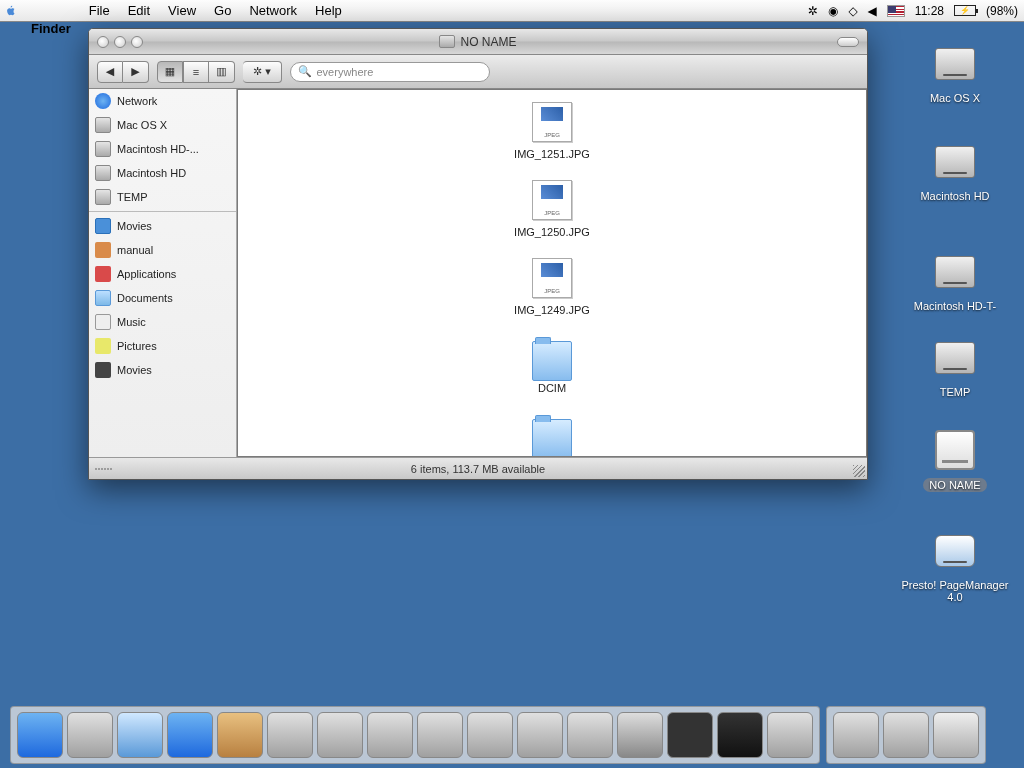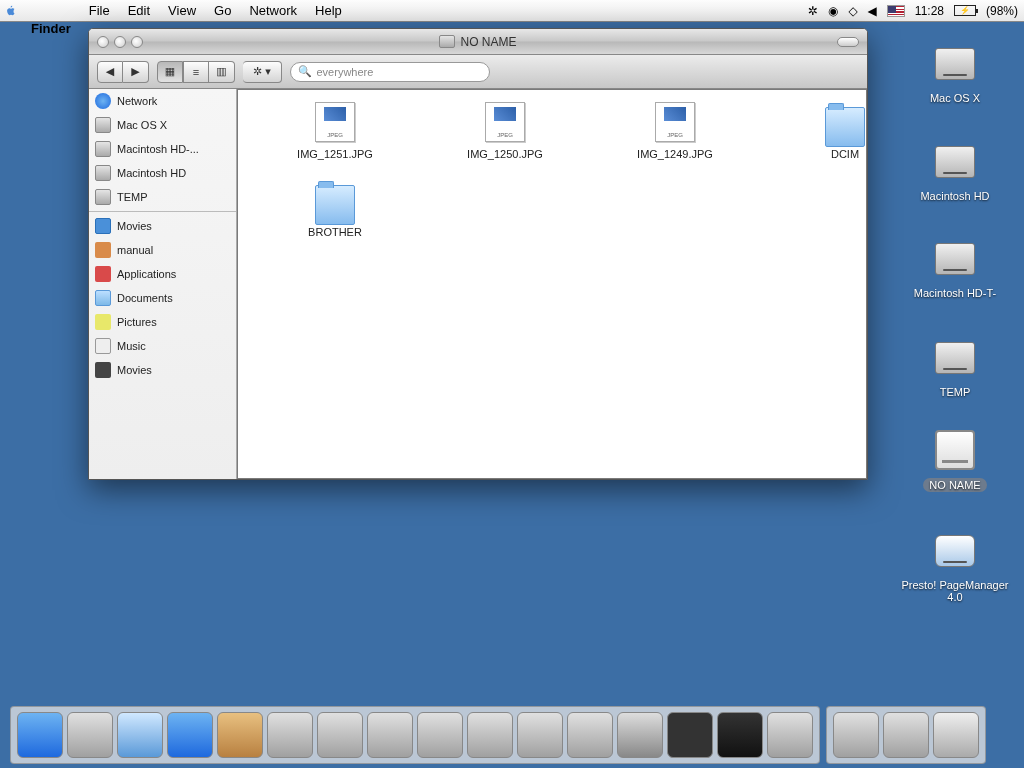--- a/index.html
+++ b/index.html
@@ -51,21 +51,21 @@
 .ic-hd{background:linear-gradient(#e5e5e5,#aaa);border:1px solid #888;}
 .ic-desk{background:#4a90d9;border:1px solid #2a70b9;}
 .ic-fold{background:linear-gradient(#bcdfff,#7db9e8);border:1px solid #5a99d8;}
 .ic-home{background:#d98b4a;}
 .ic-app{background:#d94a4a;}
 .ic-music{background:#eee;border:1px solid #999;}
 .ic-pic{background:#e8e86a;}
 .ic-mov{background:#444;}
 
 .content{flex:1;padding:12px;overflow:auto;position:relative;border:1px solid #7a7a7a;margin:0;}
-.icon-grid{display:grid;grid-template-columns:repeat(5,1fr);gap:20px 0;justify-items:center;}
+.icon-grid{display:grid;grid-template-columns:repeat(1,1fr);gap:20px 12px;justify-items:center;}
 .file-icon{width:170px;text-align:center;font-size:11px;color:#222;}
 .file-icon .fi{width:40px;height:40px;margin:0 auto 6px;position:relative;}
 .jpeg-ic{background:#fff;border:1px solid #aaa;box-shadow:1px 1px 0 #ccc;}
 .jpeg-ic::before{content:"";position:absolute;top:4px;left:8px;right:8px;height:14px;background:linear-gradient(45deg,#5a8dd6,#2c5fa8);}
 .jpeg-ic::after{content:"JPEG";position:absolute;bottom:3px;left:0;right:0;font-size:6px;color:#666;text-align:center;}
 .folder-ic{background:linear-gradient(#d6ecff,#87bcee);border:1px solid #5a99d8;border-radius:2px;top:5px;height:32px;}
 .folder-ic::before{content:"";position:absolute;top:-5px;left:2px;width:14px;height:6px;background:#87bcee;border:1px solid #5a99d8;border-bottom:none;border-radius:2px 2px 0 0;}
 
 .statusbar{height:22px;background:linear-gradient(#e8e8e8,#c8c8c8);border-top:1px solid #999;display:flex;align-items:center;justify-content:center;font-size:11px;color:#333;position:relative;}
 .statusbar .grip{position:absolute;left:6px;display:flex;gap:1px;}
@@ -113,21 +113,21 @@
         <div class="disk-ic"></div>
       </div>
       <div class="label">Mac OS X</div>
     </div>
     <div class="desktop-icon" style="right: 14px; top: 138px;">
       <div class="ic">
         <div class="disk-ic"></div>
       </div>
       <div class="label">Macintosh HD</div>
     </div>
-    <div class="desktop-icon" style="right: 14px; top: 235px;">
+    <div class="desktop-icon" style="right: 14px; top: 248px;">
       <div class="ic">
         <div class="disk-ic"></div>
       </div>
       <div class="label">Macintosh HD-T-</div>
     </div>
     <div class="desktop-icon" style="right: 14px; top: 334px;">
       <div class="ic">
         <div class="disk-ic"></div>
       </div>
       <div class="label">TEMP</div>
@@ -209,28 +209,28 @@
           </div>
           <div class="side-item">
             <div class="side-ic ic-app"></div>
             <span>Applications</span>
           </div>
           <div class="side-item">
             <div class="side-ic ic-fold"></div>
             <span>Documents</span>
           </div>
           <div class="side-item">
+            <div class="side-ic ic-music"></div>
+            <span>Music</span>
+          </div>
+          <div class="side-item">
             <div class="side-ic ic-pic"></div>
             <span>Pictures</span>
           </div>
           <div class="side-item">
-            <div class="side-ic ic-music"></div>
-            <span>Music</span>
-          </div>
-          <div class="side-item">
             <div class="side-ic ic-mov"></div>
             <span>Movies</span>
           </div>
         </div>
     </div>
     <div class="content">
       <div class="icon-grid" id="file-grid">
           <div class="file-icon">
             <div class="fi jpeg-ic"></div>
             <div>IMG_1251.JPG</div>
@@ -250,20 +250,32 @@
           <div class="file-icon">
             <div class="fi folder-ic"></div>
             <div>MISC</div>
           </div>
           <div class="file-icon">
             <div class="fi folder-ic"></div>
             <div>BROTHER</div>
           </div>
         </div>
     </div>
+  </div>
+  <div class="statusbar">
+    <div class="grip">
+        <span></span>
+        <span></span>
+        <span></span>
+        <span></span>
+        <span></span>
+        <span></span>
+      </div>
+    <span>6 items, 113.7 MB available</span>
+    <div class="resize"></div>
   </div>
 </div>
 
 <div class="dock-wrap">
   <div class="dock main" id="dock-main">
       <div class="dock-item di-gen" style="background: linear-gradient(rgb(109, 179, 242), rgb(30, 105, 222));"></div>
       <div class="dock-item di-gen" style="background: linear-gradient(rgb(224, 224, 224), rgb(160, 160, 160));"></div>
       <div class="dock-item di-gen" style="background: linear-gradient(rgb(208, 232, 255), rgb(90, 153, 216));"></div>
       <div class="dock-item di-gen" style="background: linear-gradient(rgb(109, 179, 242), rgb(30, 105, 222));"></div>
       <div class="dock-item di-gen" style="background: linear-gradient(rgb(232, 192, 128), rgb(184, 128, 64));"></div>

